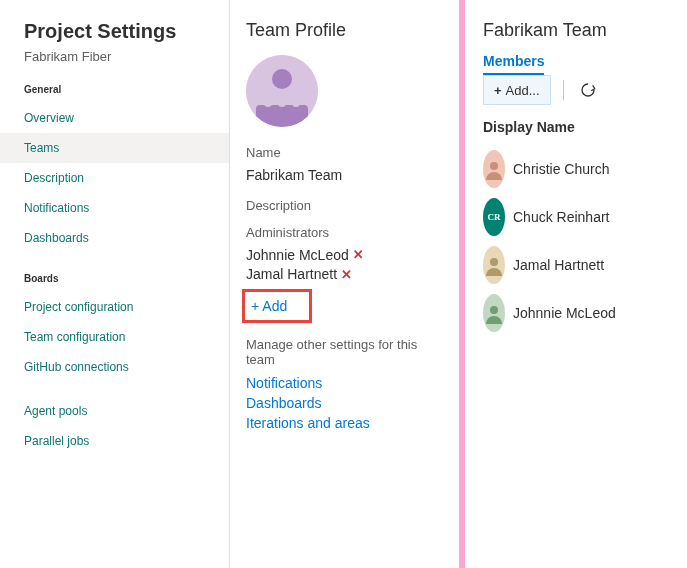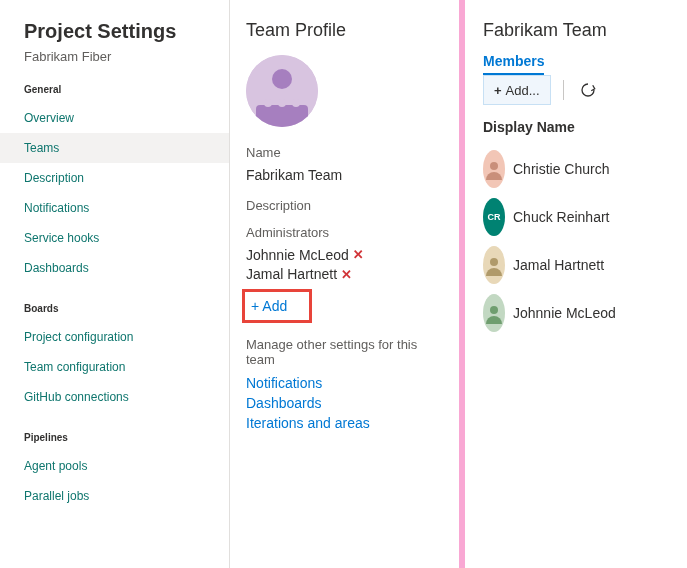--- a/index.html
+++ b/index.html
@@ -177,45 +177,44 @@
     height:38px;
     border-radius:50%;
     flex-shrink:0;
     display:flex;
     align-items:center;
     justify-content:center;
     font-size:9px;
     color:#fff;
     font-weight:600;
     overflow:hidden;
+    font-family:Liberation Serif, serif;
   }
 </style>
 </head>
 <body>
 
 <div class="sidebar">
   <h1>Project Settings</h1>
   <div class="subtitle">Fabrikam Fiber</div>
 
   <div class="group-label">General</div>
   <div class="nav-item">Overview</div>
   <div class="nav-item active">Teams</div>
   <div class="nav-item">Description</div>
   <div class="nav-item">Notifications</div>
-  <div class="nav-item">Service hooks</div>
   <div class="nav-item">Dashboards</div>
 
   <div class="spacer"></div>
   <div class="group-label">Boards</div>
   <div class="nav-item">Project configuration</div>
   <div class="nav-item">Team configuration</div>
   <div class="nav-item">GitHub connections</div>
 
   <div class="spacer"></div>
-  <div class="group-label">Pipelines</div>
   <div class="nav-item">Agent pools</div>
   <div class="nav-item">Parallel jobs</div>
 </div>
 
 <div class="middle">
   <h2>Team Profile</h2>
 
   <div class="team-avatar">
     <svg viewBox="0 0 72 72">
       <circle cx="36" cy="36" r="36" fill="#d8c4e0"></circle>

